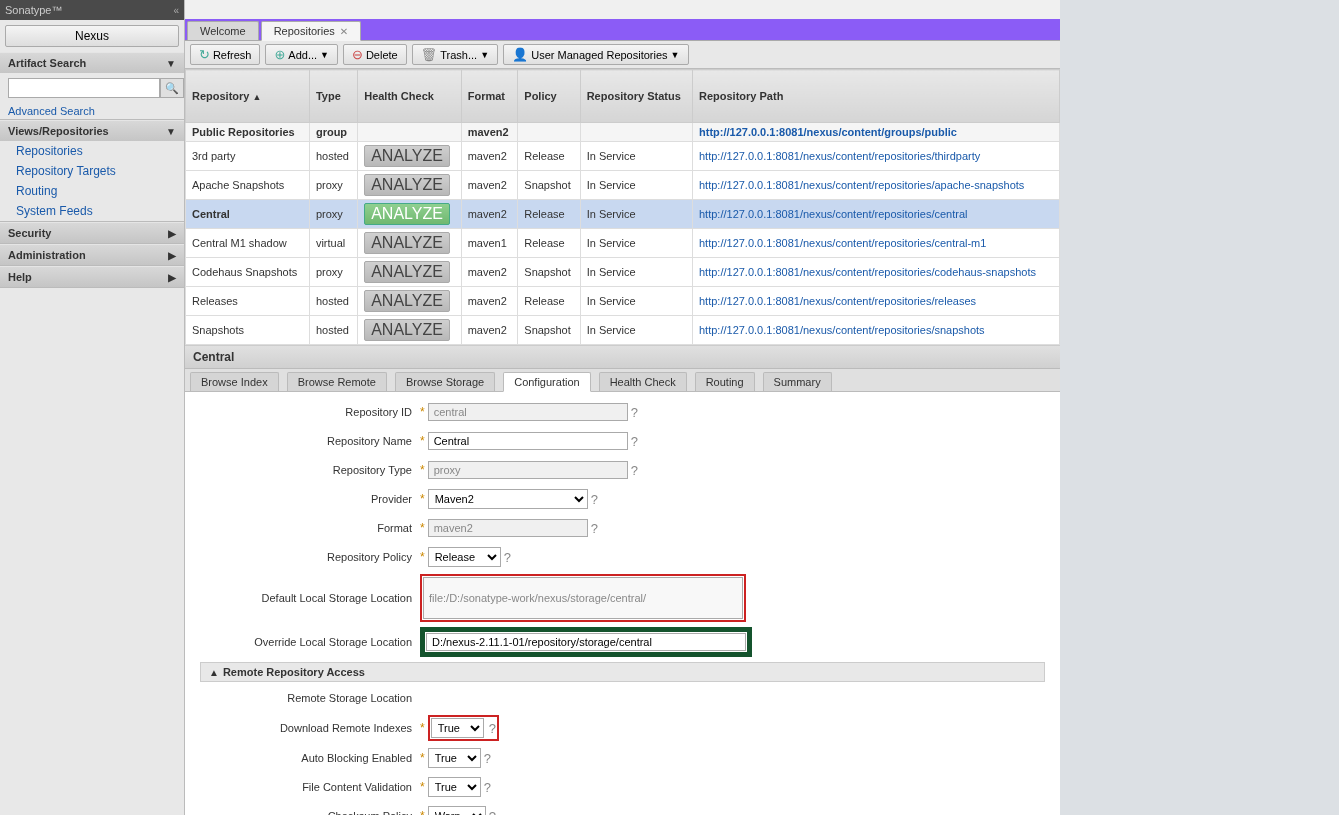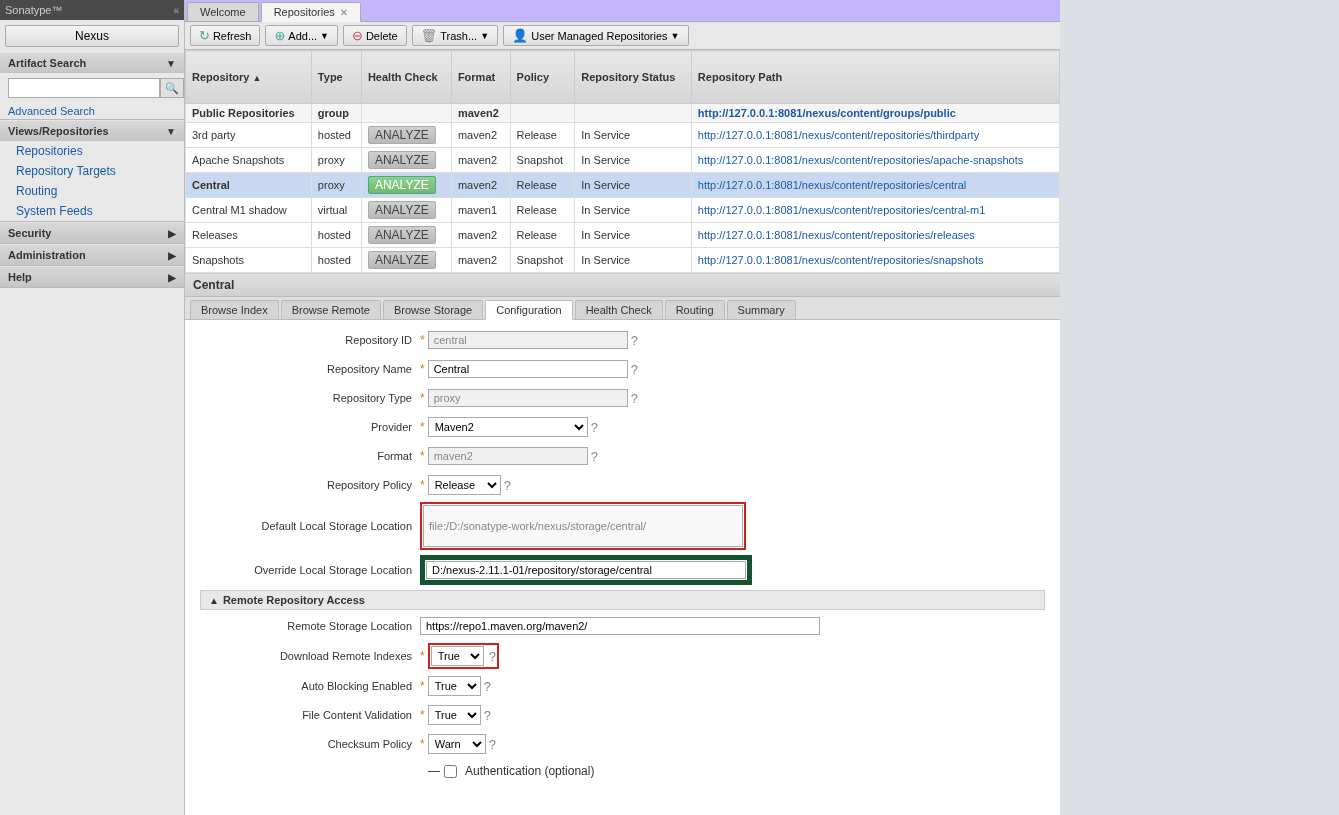--- a/index.html
+++ b/index.html
@@ -24,21 +24,21 @@
 
     .search-box { margin: 5px 8px; display: flex; align-items: center; }
     .search-box input { flex: 1; border: 1px solid #aaa; padding: 2px 4px; font-size: 11px; height: 20px; }
     .search-btn { background: #e0e0e0; border: 1px solid #aaa; padding: 1px 4px; cursor: pointer; height: 20px; font-size: 11px; }
     .adv-search-link { color: #1a5aaa; padding: 2px 8px; cursor: pointer; font-size: 11px; }
 
     
     .content-area { flex: 1; display: flex; flex-direction: column; overflow: hidden; background: #f0f0f0; }
 
     
-    .tab-bar { display: flex; background: #c4b5fd; border-bottom: 1px solid #aaa; padding: 2px 2px 0; align-items: flex-end; }
+    .tab-bar { display: flex; background: #8b5cf6; border-bottom: 1px solid #aaa; padding: 2px 2px 0; align-items: flex-end; margin-top: 19px; }
     .tab { padding: 3px 12px; background: #d8d8d8; border: 1px solid #aaa; border-bottom: none; font-size: 11px; cursor: pointer; border-radius: 2px 2px 0 0; margin-right: 2px; display: flex; align-items: center; gap: 5px; }
     .tab.active { background: #f5f5f5; border-bottom: 1px solid #f5f5f5; margin-bottom: -1px; }
     .tab-close { color: #888; font-size: 10px; cursor: pointer; }
 
     
     .toolbar { background: #e8e8e8; border-bottom: 1px solid #bbb; padding: 3px 5px; display: flex; align-items: center; gap: 5px; }
     .toolbar-btn { background: linear-gradient(to bottom, #f5f5f5, #e0e0e0); border: 1px solid #aaa; padding: 2px 8px; font-size: 11px; cursor: pointer; border-radius: 2px; display: flex; align-items: center; gap: 3px; }
     .icon-refresh { color: #4a9; font-size: 13px; }
     .icon-add { color: #4a9; font-size: 13px; }
     .icon-delete { color: #c44; font-size: 13px; }
@@ -48,32 +48,32 @@
 
     
     .repo-table-container { overflow-y: auto; background: white; border-bottom: 1px solid #ccc; }
     .repo-table { width: 100%; border-collapse: collapse; font-size: 11px; }
     .repo-table th { background: linear-gradient(to bottom, #e8e8e8, #d5d5d5); border: 1px solid #ccc; padding: 20px 6px; text-align: left; font-weight: bold; white-space: nowrap; }
     .repo-table th .sort-arrow { font-size: 9px; }
     .repo-table td { border: 1px solid #ddd; padding: 3px 6px; white-space: nowrap; }
     .repo-table tr.selected { background: #c8d8f0; }
     .group-header td { font-weight: bold; background: #f5f5f5; }
 
-    .analyze-btn { background: linear-gradient(to bottom, #d0d0d0, #b8b8b8); border: 1px solid #aaa; padding: 1px 6px; font-size: 12px; cursor: pointer; border-radius: 2px; color: #444; }
+    .analyze-btn { background: linear-gradient(to bottom, #d0d0d0, #b8b8b8); border: 1px solid #aaa; padding: 1px 6px; font-size: 16px; cursor: pointer; border-radius: 2px; color: #444; }
     .analyze-btn.green { background: linear-gradient(to bottom, #90d090, #70b870); color: white; border-color: #4a8; }
 
     .repo-link { color: #1a5aaa; text-decoration: none; }
 
     
     .detail-panel { flex: 1; display: flex; flex-direction: column; overflow: hidden; background: #f5f5f5; }
     .detail-header { background: linear-gradient(to bottom, #e0e0e0, #d0d0d0); border-bottom: 1px solid #bbb; padding: 4px 8px; font-weight: bold; font-size: 12px; }
 
     
     .sub-tab-bar { display: flex; background: #e0e0e0; border-bottom: 1px solid #bbb; padding: 3px 5px 0; }
-    .sub-tab { padding: 3px 10px; background: #d5d5d5; border: 1px solid #bbb; border-bottom: none; font-size: 11px; cursor: pointer; border-radius: 2px 2px 0 0; margin-right: 2px; }
+    .sub-tab { padding: 3px 10px; background: #d5d5d5; border: 1px solid #bbb; border-bottom: none; font-size: 11px; cursor: pointer; border-radius: 2px 2px 0 0; margin-right: 8px; }
     .sub-tab.active { background: white; border-bottom: 1px solid white; margin-bottom: -1px; }
 
     
     .form-area { flex: 1; overflow-y: auto; background: white; padding: 8px 15px; }
     .form-row { display: flex; align-items: center; margin-bottom: 5px; min-height: 24px; }
     .form-label { width: 220px; text-align: right; padding-right: 8px; font-size: 11px; color: #333; }
     .form-required { color: #cc8800; margin-right: 3px; }
     .form-input { border: 1px solid #aaa; padding: 2px 5px; font-size: 11px; background: white; }
     .form-input.disabled { background: #f0f0f0; color: #888; }
     .form-input-wide { width: 200px; }
@@ -242,20 +242,29 @@
             <tr>
               <td>Central M1 shadow</td>
               <td>virtual</td>
               <td><button class="analyze-btn">ANALYZE</button></td>
               <td>maven1</td>
               <td>Release</td>
               <td>In Service</td>
               <td><a class="repo-link">http://127.0.0.1:8081/nexus/content/repositories/central-m1</a></td>
             </tr>
             <tr>
+              <td>Codehaus Snapshots</td>
+              <td>proxy</td>
+              <td><button class="analyze-btn">ANALYZE</button></td>
+              <td>maven2</td>
+              <td>Snapshot</td>
+              <td>In Service</td>
+              <td><a class="repo-link">http://127.0.0.1:8081/nexus/content/repositories/codehaus-snapshots</a></td>
+            </tr>
+            <tr>
               <td>Releases</td>
               <td>hosted</td>
               <td><button class="analyze-btn">ANALYZE</button></td>
               <td>maven2</td>
               <td>Release</td>
               <td>In Service</td>
               <td><a class="repo-link">http://127.0.0.1:8081/nexus/content/repositories/releases</a></td>
             </tr>
             <tr>
               <td>Snapshots</td>
@@ -361,21 +370,20 @@
           </div>
 
           <div class="remote-access-section">
             <div class="remote-access-header">
               <span class="collapse-icon">▲</span>
               <span>Remote Repository Access</span>
             </div>
 
             <div class="form-row">
               <div class="form-label">Remote Storage Location</div>
-              <input class="remote-url-input" type="text" value="https://repo1.maven.org/maven2/" style="">
             </div>
 
             <div class="form-row">
               <div class="form-label">Download Remote Indexes</div>
               <span class="form-required">*</span>
               <div style="border: 2px solid #cc2222; padding: 1px; display: inline-flex; align-items: center; gap:2px;">
                 <select class="form-select">
                   <option selected="">True</option>
                   <option>False</option>
                 </select>

